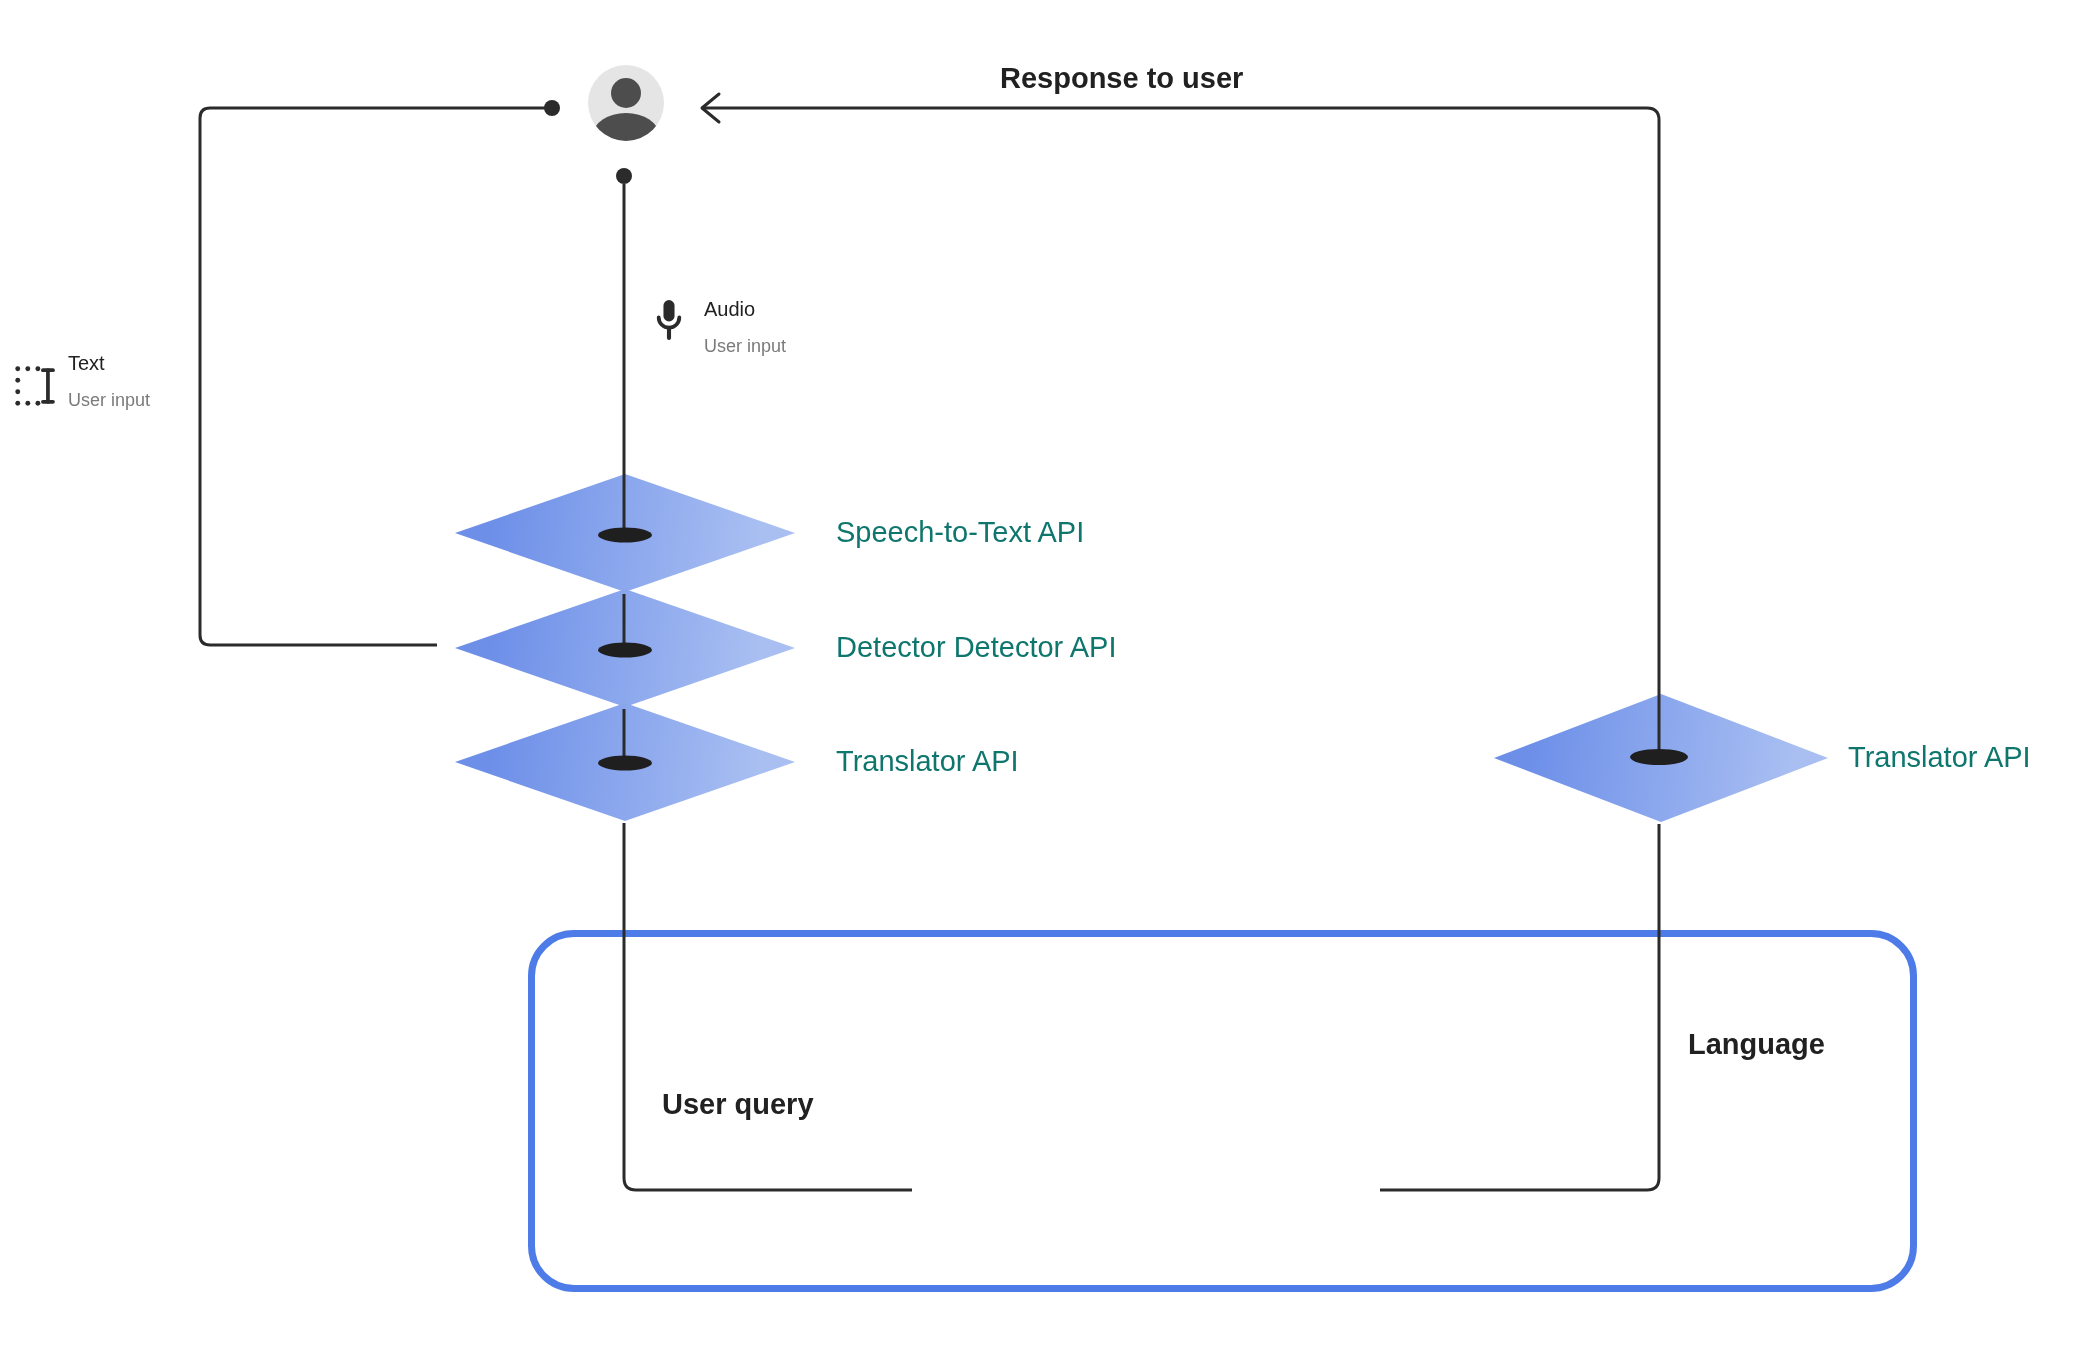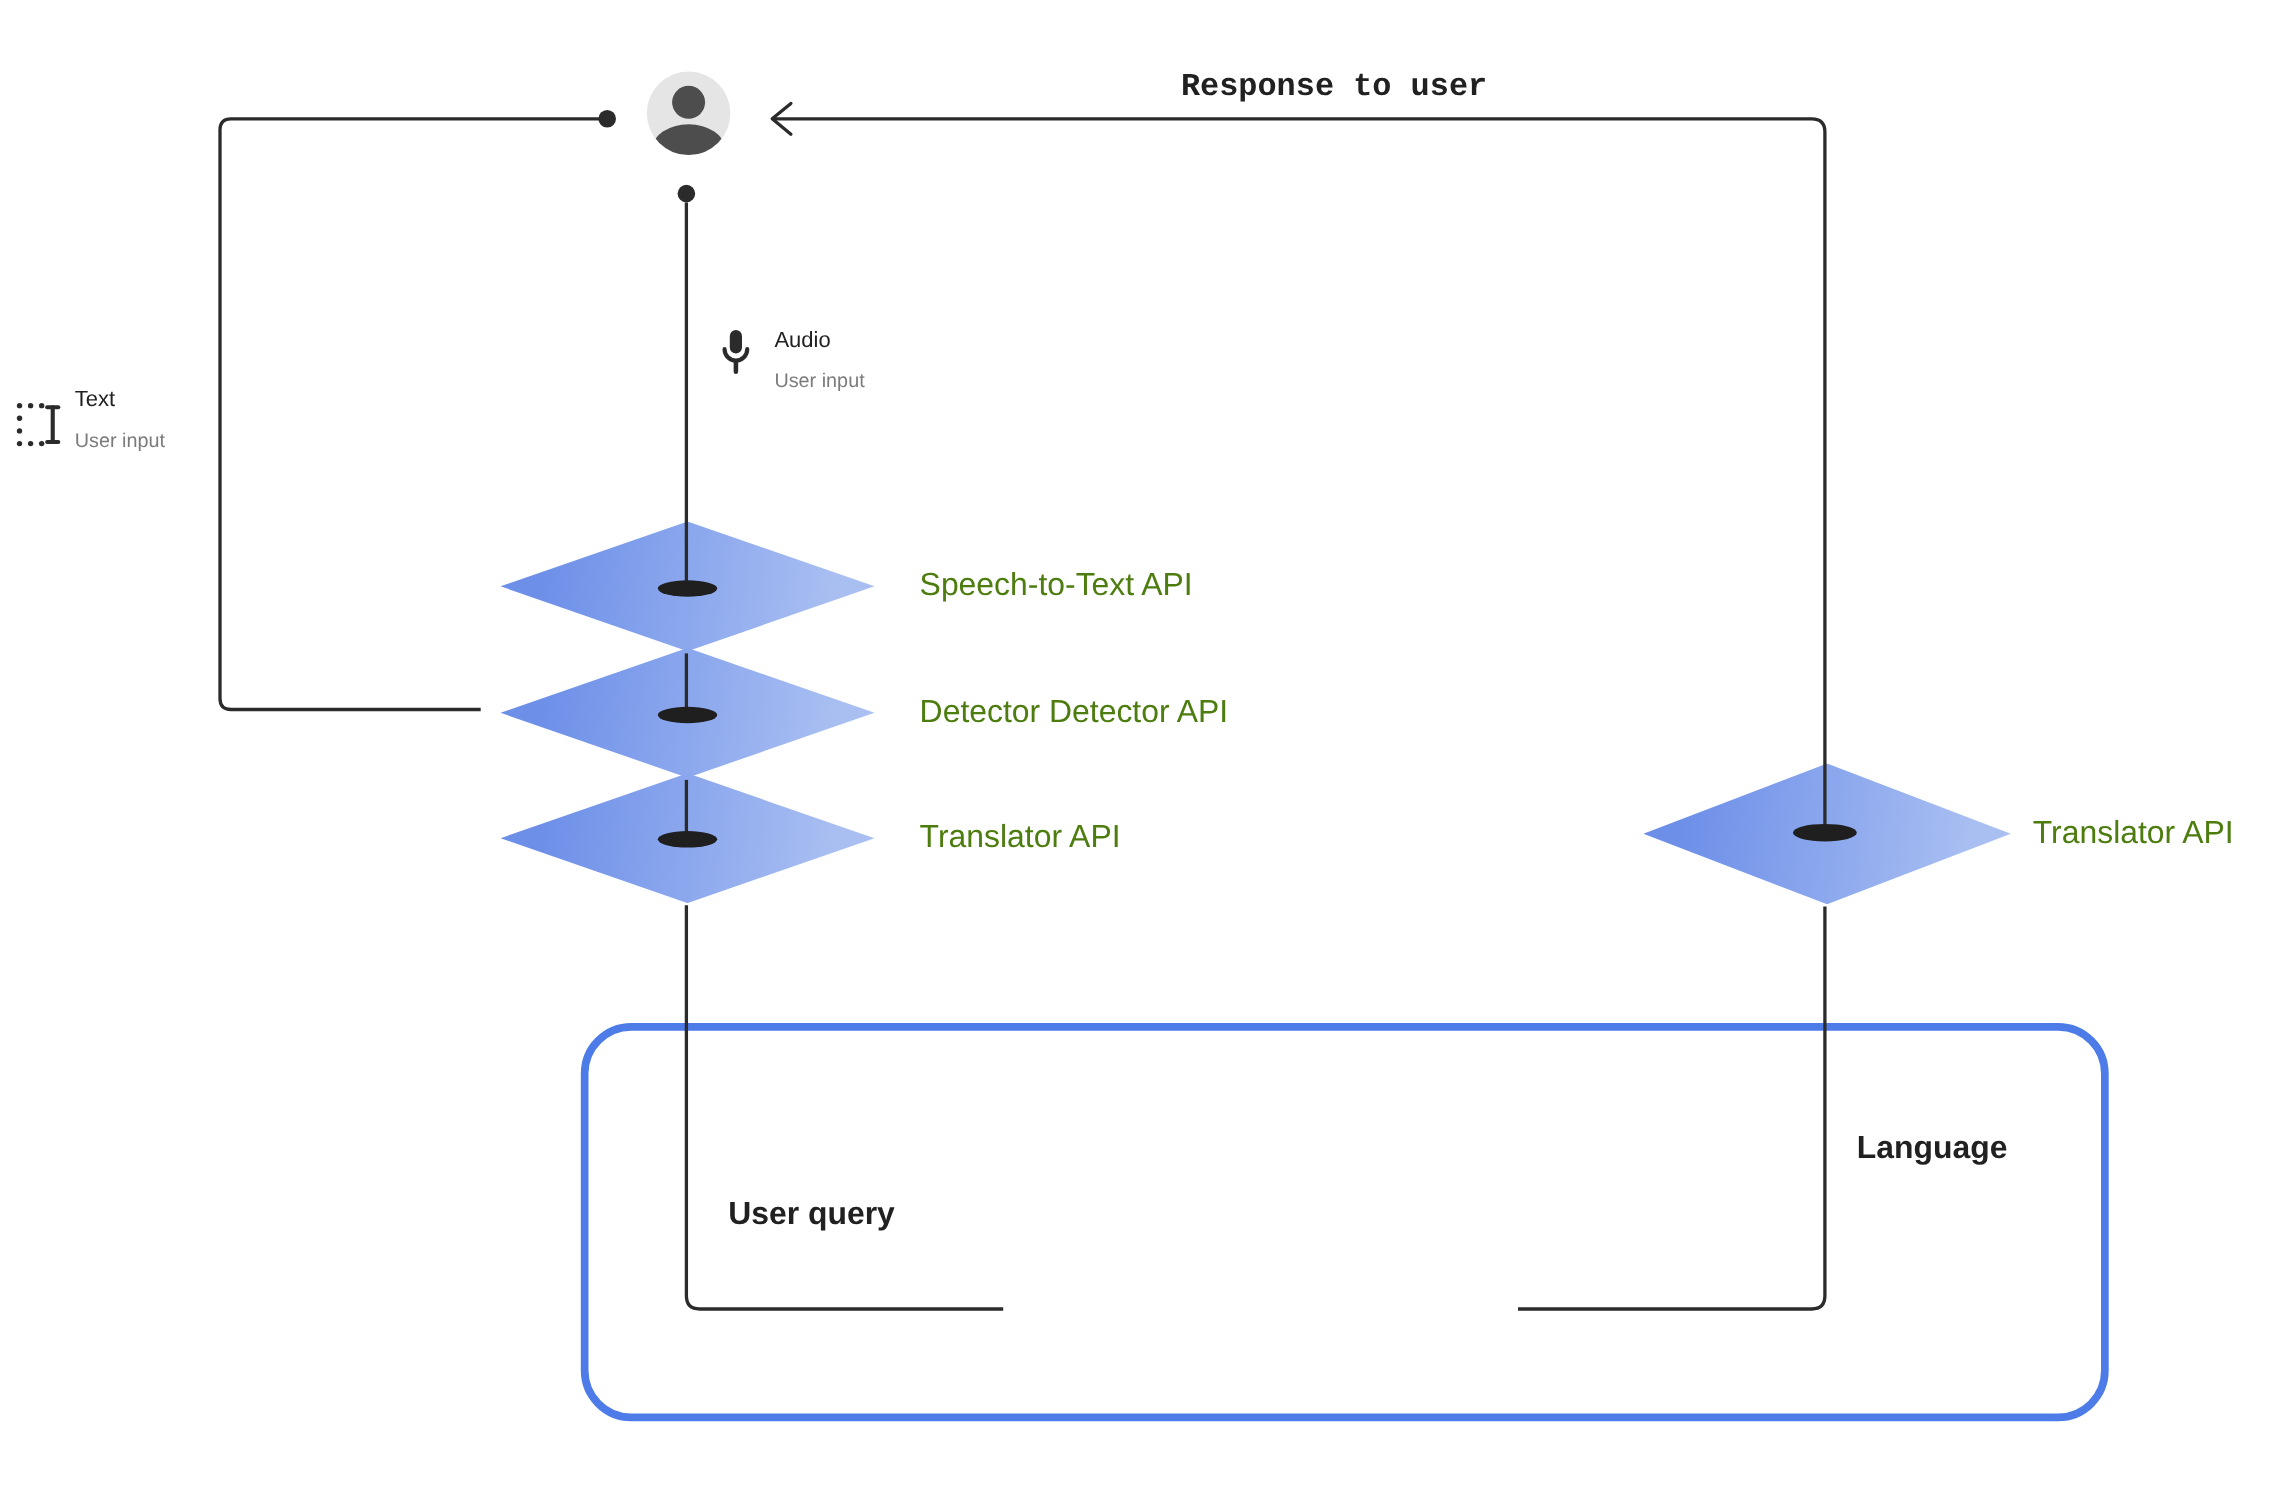--- a/index.html
+++ b/index.html
@@ -28,24 +28,24 @@
   }
   
   #avatar{
     position:absolute;left:588px;top:65px;width:76px;height:76px;border-radius:50%;
     background:#e5e5e5;overflow:hidden;z-index:3;
   }
   #avatar .head{position:absolute;left:23px;top:13px;width:30px;height:30px;border-radius:50%;background:#4d4d4d;}
   #avatar .shoulders{position:absolute;left:5px;top:48px;width:66px;height:44px;border-radius:50%;background:#4d4d4d;}
   
   .lbl-bold{font-weight:bold;font-size:29px;color:#212121;white-space:nowrap;z-index:6;}
-  .lbl-reg{font-weight:normal;font-size:29px;color:#4d7c0f;white-space:nowrap;z-index:6;}
+  .lbl-reg{font-weight:normal;font-size:29px;color:#0f766e;white-space:nowrap;z-index:6;}
   .lbl-title{font-weight:normal;font-size:20px;color:#212121;white-space:nowrap;z-index:6;text-align:right;}
   .lbl-sub{font-weight:normal;font-size:18px;color:#7b7b7b;white-space:nowrap;z-index:6;}
-  .center{text-align:right;font-family:Liberation Mono, monospace;}
+  .center{text-align:left;}
 </style>
 </head>
 <body>
 
 <div id="canvas">
 
   <div id="server-box"></div>
 
   <div class="diamond" style="left:455px;top:474px;"></div>
   <div class="diamond" style="left:455px;top:589px;"></div>

